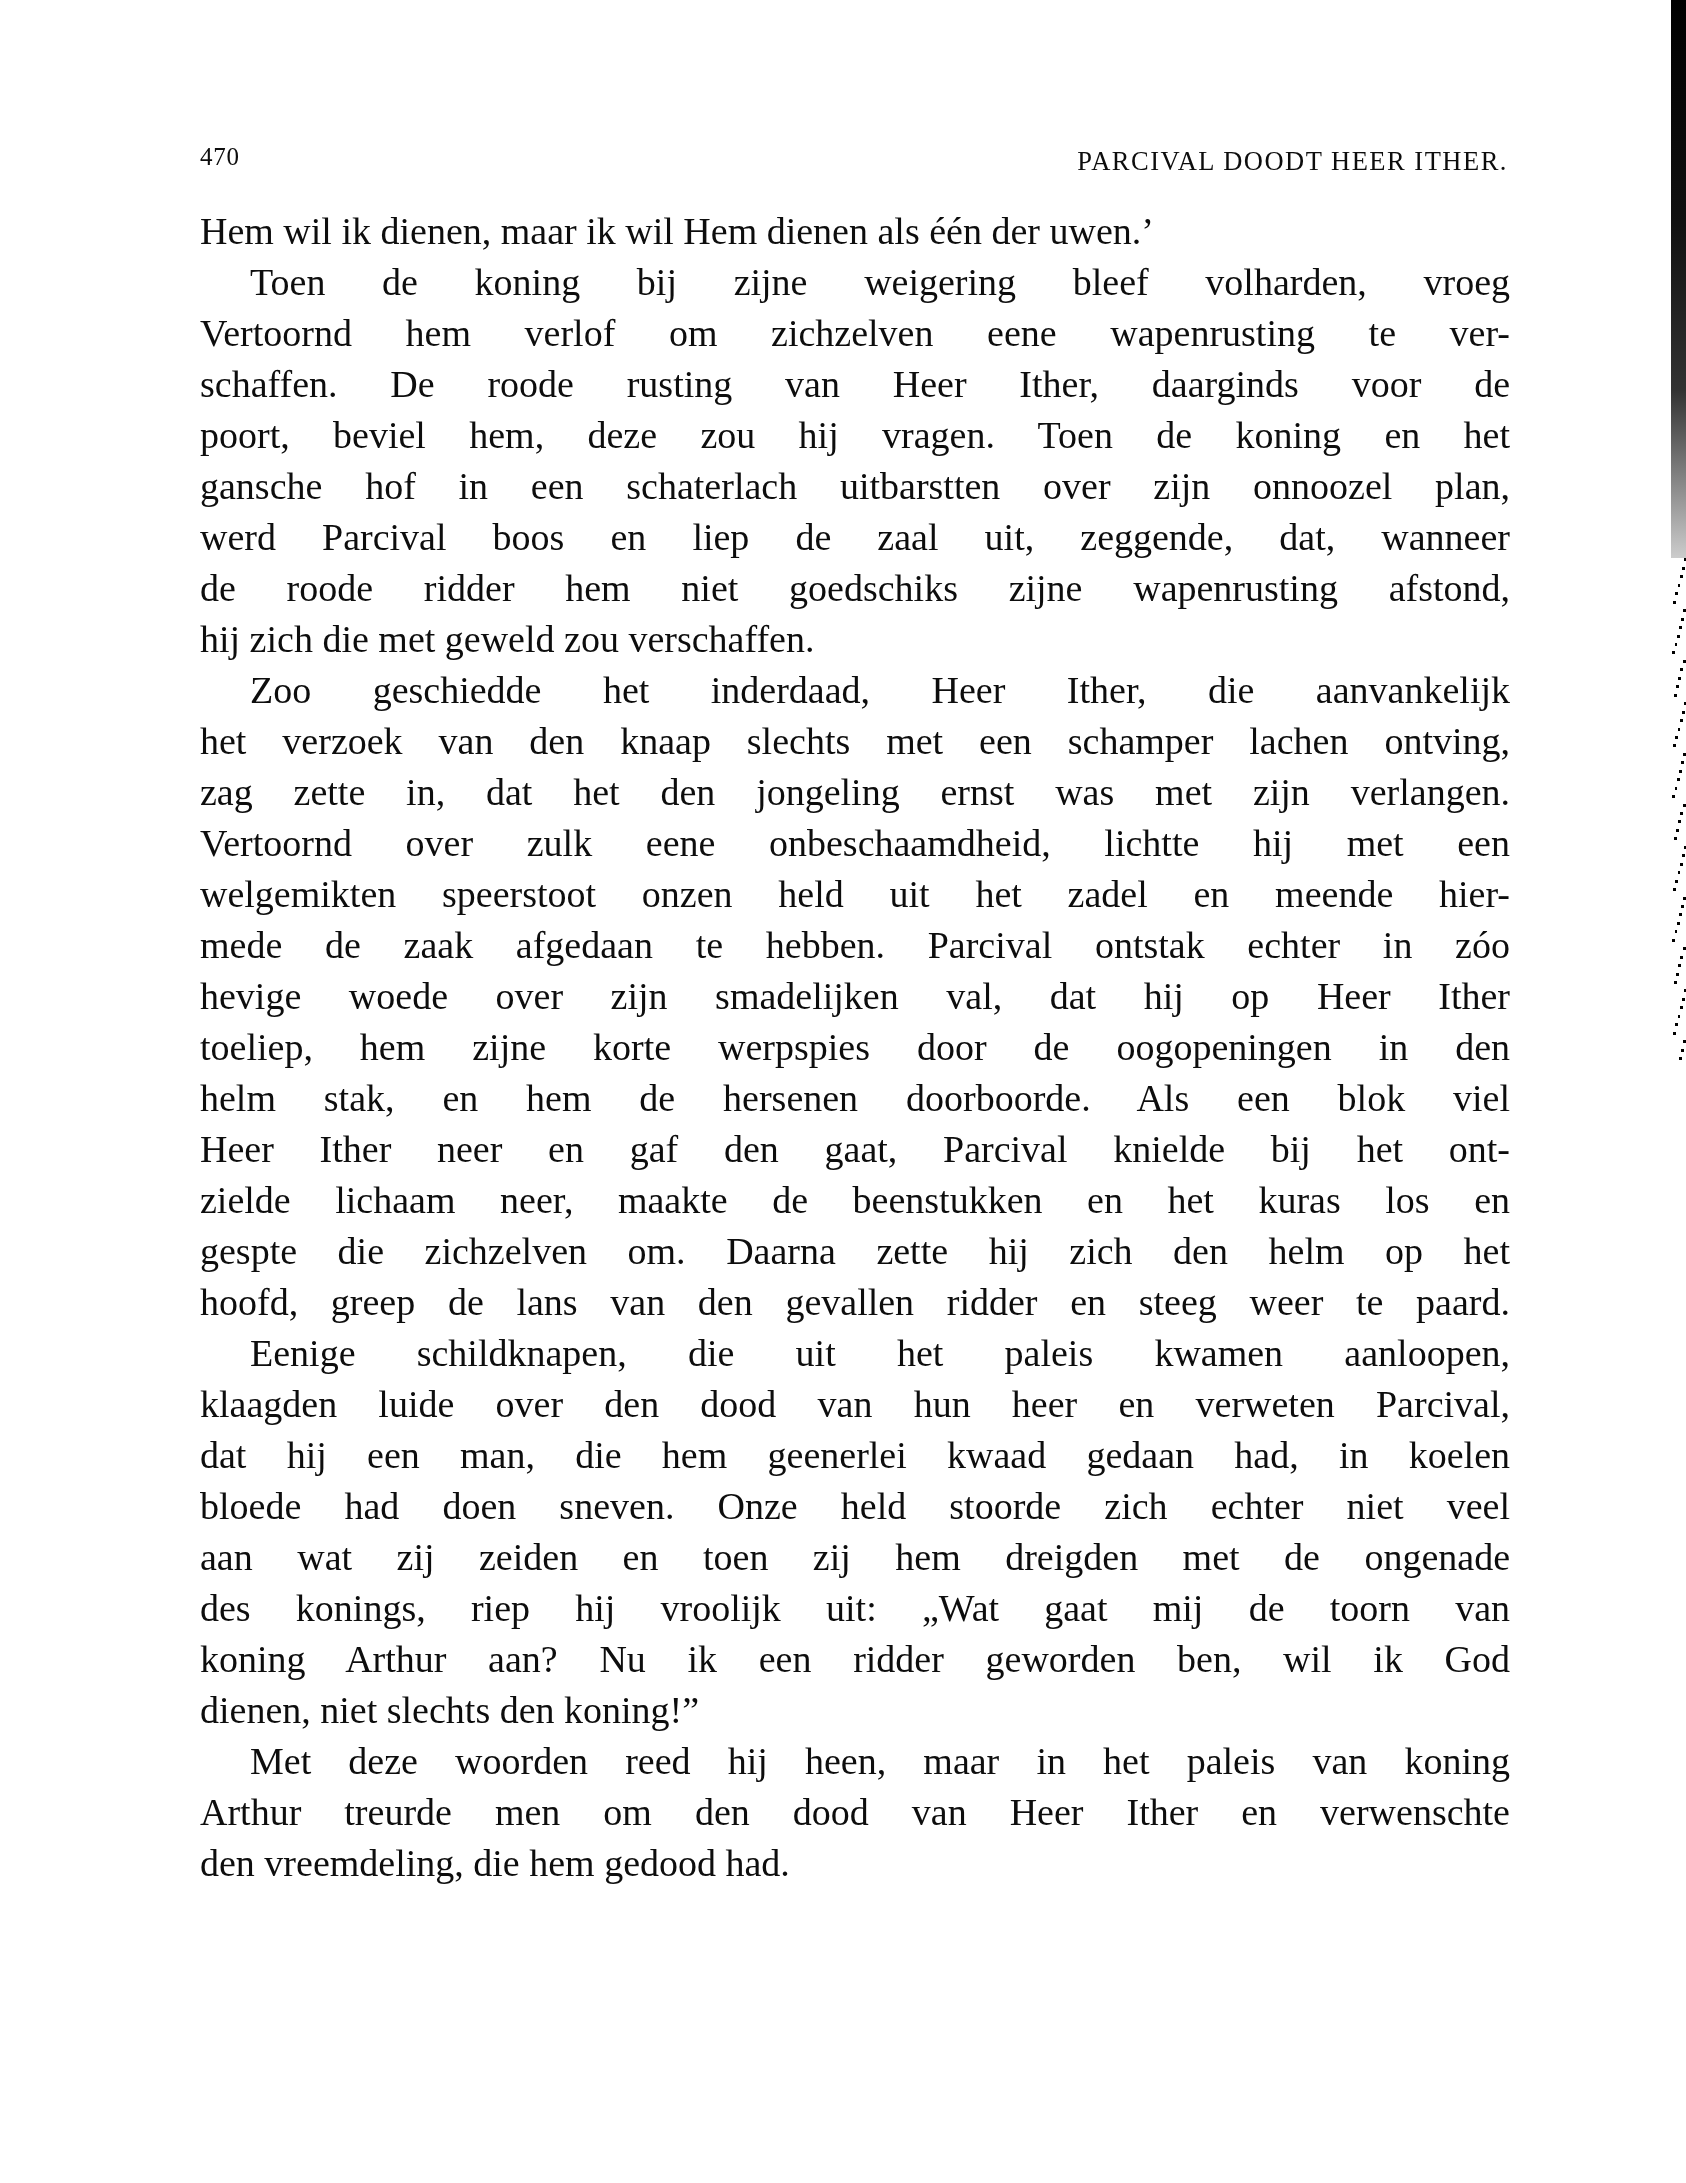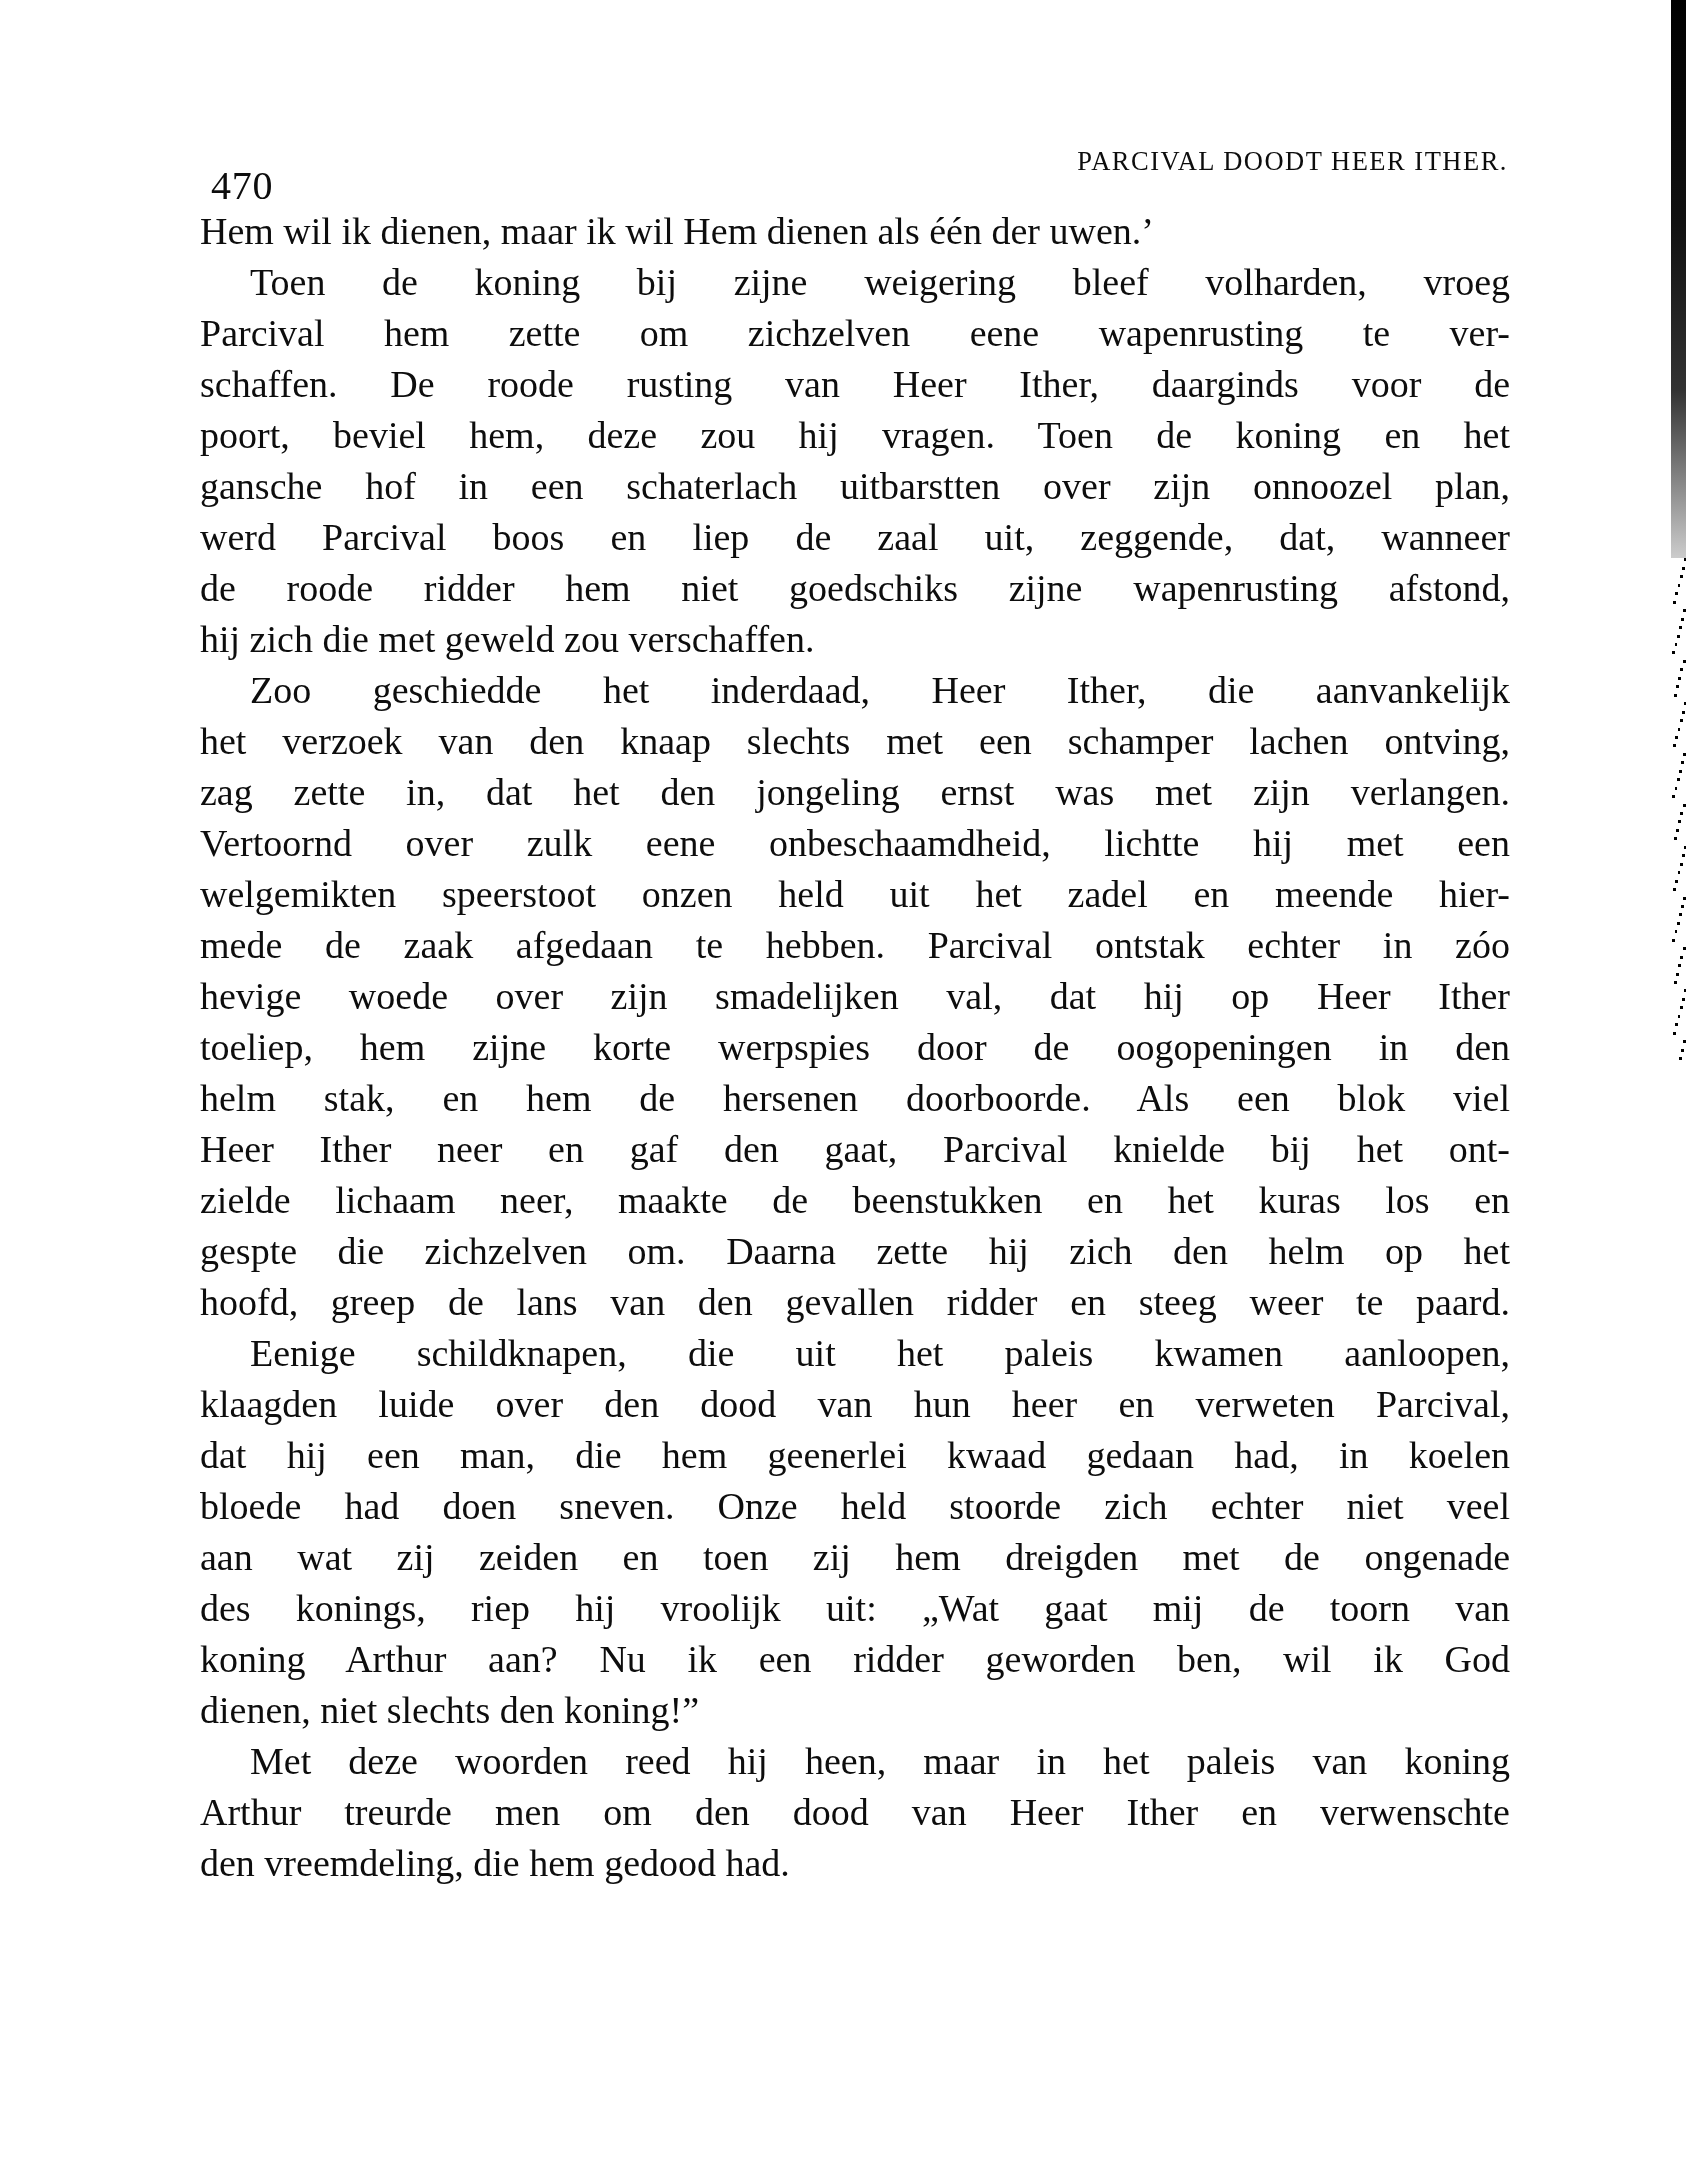--- a/index.html
+++ b/index.html
@@ -1,19 +1,19 @@
 <!DOCTYPE html>
 <html style="font-size:11.8px"><head>
 <meta charset="utf-8">
 <style>
   html, body { margin:0; padding:0; background:#ffffff; }
   body { width:1687px; height:2183px; position:relative; overflow:hidden;
          font-family:"Liberation Serif","DejaVu Serif",serif; color:#0d0d0d; }
   .header { position:absolute; top:140px; left:200px; width:1308px; height:51px; }
-  .page-num { position:absolute; left:0; top:22px; font-size:40px; letter-spacing:0.7px;margin-left:11px; }
+  .page-num { position:absolute; left:0; top:3px; font-size:25px; letter-spacing:0.7px; }
   .running-title { position:absolute; left:0; right:0; top:5.9px; text-align:right;
                    font-size:26.5px; letter-spacing:1.5px; padding-left:29px; }
   .body { position:absolute; top:206px; left:200px; width:1310px; }
   .line { display:block; height:51px; line-height:51px; font-size:38px;
           white-space:nowrap; text-align:justify; text-align-last:justify; }
   .line.last { text-align-last:left; }
   .line.indent { padding-left:50px; }
   .scan-edge { position:absolute; top:0; right:0; width:35px; height:1066px; }
   .scan-edge .band { position:absolute; right:0; top:0; width:16px; height:558px;
        background:linear-gradient(to bottom,#000 0%,#111 40%,#333 70%,rgba(0,0,0,0.2) 100%); }
@@ -24,21 +24,21 @@
 
 <div class="page">
   <div class="header">
     <span class="page-num">470</span>
     <div class="running-title">PARCIVAL DOODT HEER ITHER.</div>
   </div>
 
   <div class="body" id="body-text">
       <span class="line last">Hem wil ik dienen, maar ik wil Hem dienen als één der uwen.’</span>
       <span class="line indent">Toen de koning bij zijne weigering bleef volharden, vroeg</span>
-      <span class="line">Parcival hem zette om zichzelven eene wapenrusting te ver-</span>
+      <span class="line">Vertoornd hem verlof om zichzelven eene wapenrusting te ver-</span>
       <span class="line">schaffen. De roode rusting van Heer Ither, daarginds voor de</span>
       <span class="line">poort, beviel hem, deze zou hij vragen. Toen de koning en het</span>
       <span class="line">gansche hof in een schaterlach uitbarstten over zijn onnoozel plan,</span>
       <span class="line">werd Parcival boos en liep de zaal uit, zeggende, dat, wanneer</span>
       <span class="line">de roode ridder hem niet goedschiks zijne wapenrusting afstond,</span>
       <span class="line last">hij zich die met geweld zou verschaffen.</span>
       <span class="line indent">Zoo geschiedde het inderdaad, Heer Ither, die aanvankelijk</span>
       <span class="line">het verzoek van den knaap slechts met een schamper lachen ontving,</span>
       <span class="line">zag zette in, dat het den jongeling ernst was met zijn verlangen.</span>
       <span class="line">Vertoornd over zulk eene onbeschaamdheid, lichtte hij met een</span>

